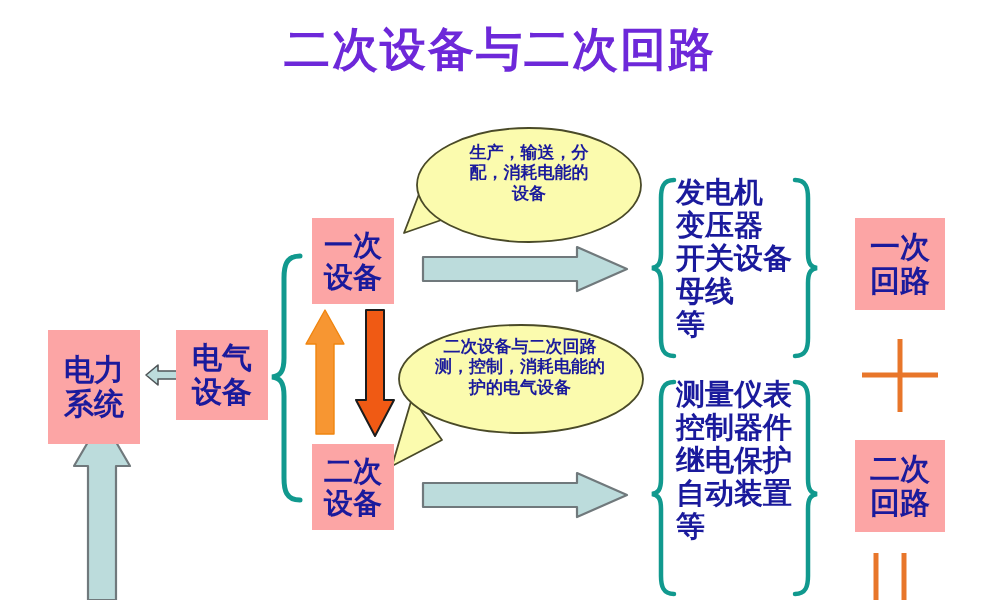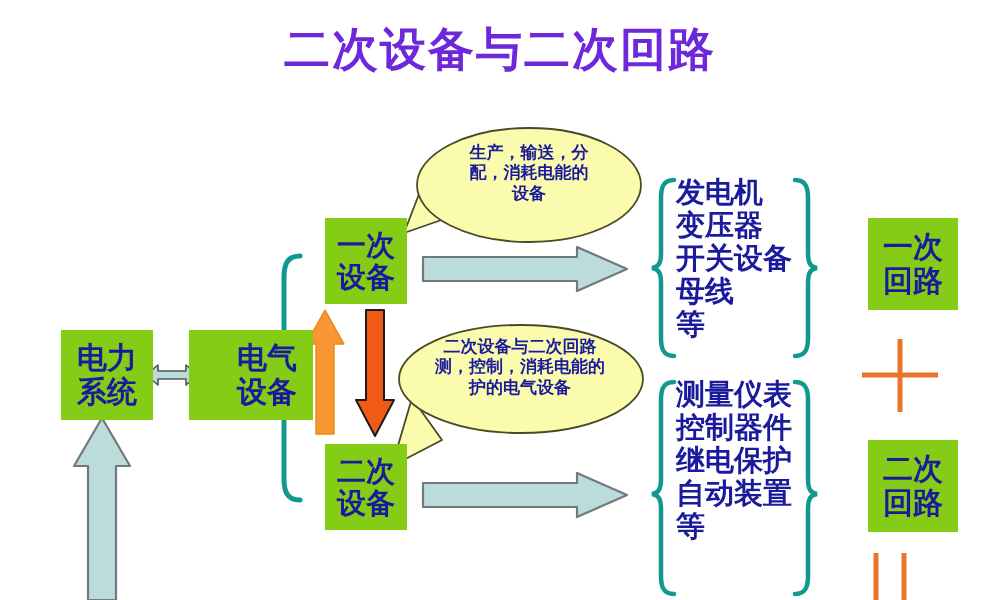--- a/index.html
+++ b/index.html
@@ -27,35 +27,34 @@
     font-weight: bold;
     color: #6d28d9;
     letter-spacing: 2px;
     line-height: 1.1;
     white-space: nowrap;
   }
 
   
   .pinkbox {
     position: absolute;
-    background: #84cc16;
+    background: #fca5a5;
     color: #1a1a9c;
     font-weight: bold;
     display: flex;
     flex-direction: column;
     align-items: center;
     justify-content: center;
     line-height: 1.12;
     text-align: center;
-    margin-left: 13px;
   }
   .pinkbox span { display: block; white-space: nowrap; }
 
-  #box-power-system { left: 48px;  top: 330px; width: 92px;  height: 90px;  font-size: 30px; }
-  #box-elec-equip   { left: 176px; top: 330px; width: 92px;  height: 90px;  font-size: 30px; padding-left: 32px; }
+  #box-power-system { left: 48px;  top: 330px; width: 92px;  height: 114px;  font-size: 30px; }
+  #box-elec-equip   { left: 176px; top: 330px; width: 92px;  height: 90px;  font-size: 30px; }
   #box-primary-dev  { left: 312px; top: 218px; width: 82px;  height: 86px;  font-size: 29px; }
   #box-secondary-dev{ left: 312px; top: 444px; width: 82px;  height: 86px;  font-size: 29px; }
   #box-primary-cir  { left: 855px; top: 218px; width: 90px;  height: 92px;  font-size: 30px; }
   #box-secondary-cir{ left: 855px; top: 440px; width: 90px;  height: 92px;  font-size: 30px; }
 
   
   .brace-list {
     position: absolute;
     color: #1a1a9c;
     font-weight: bold;

